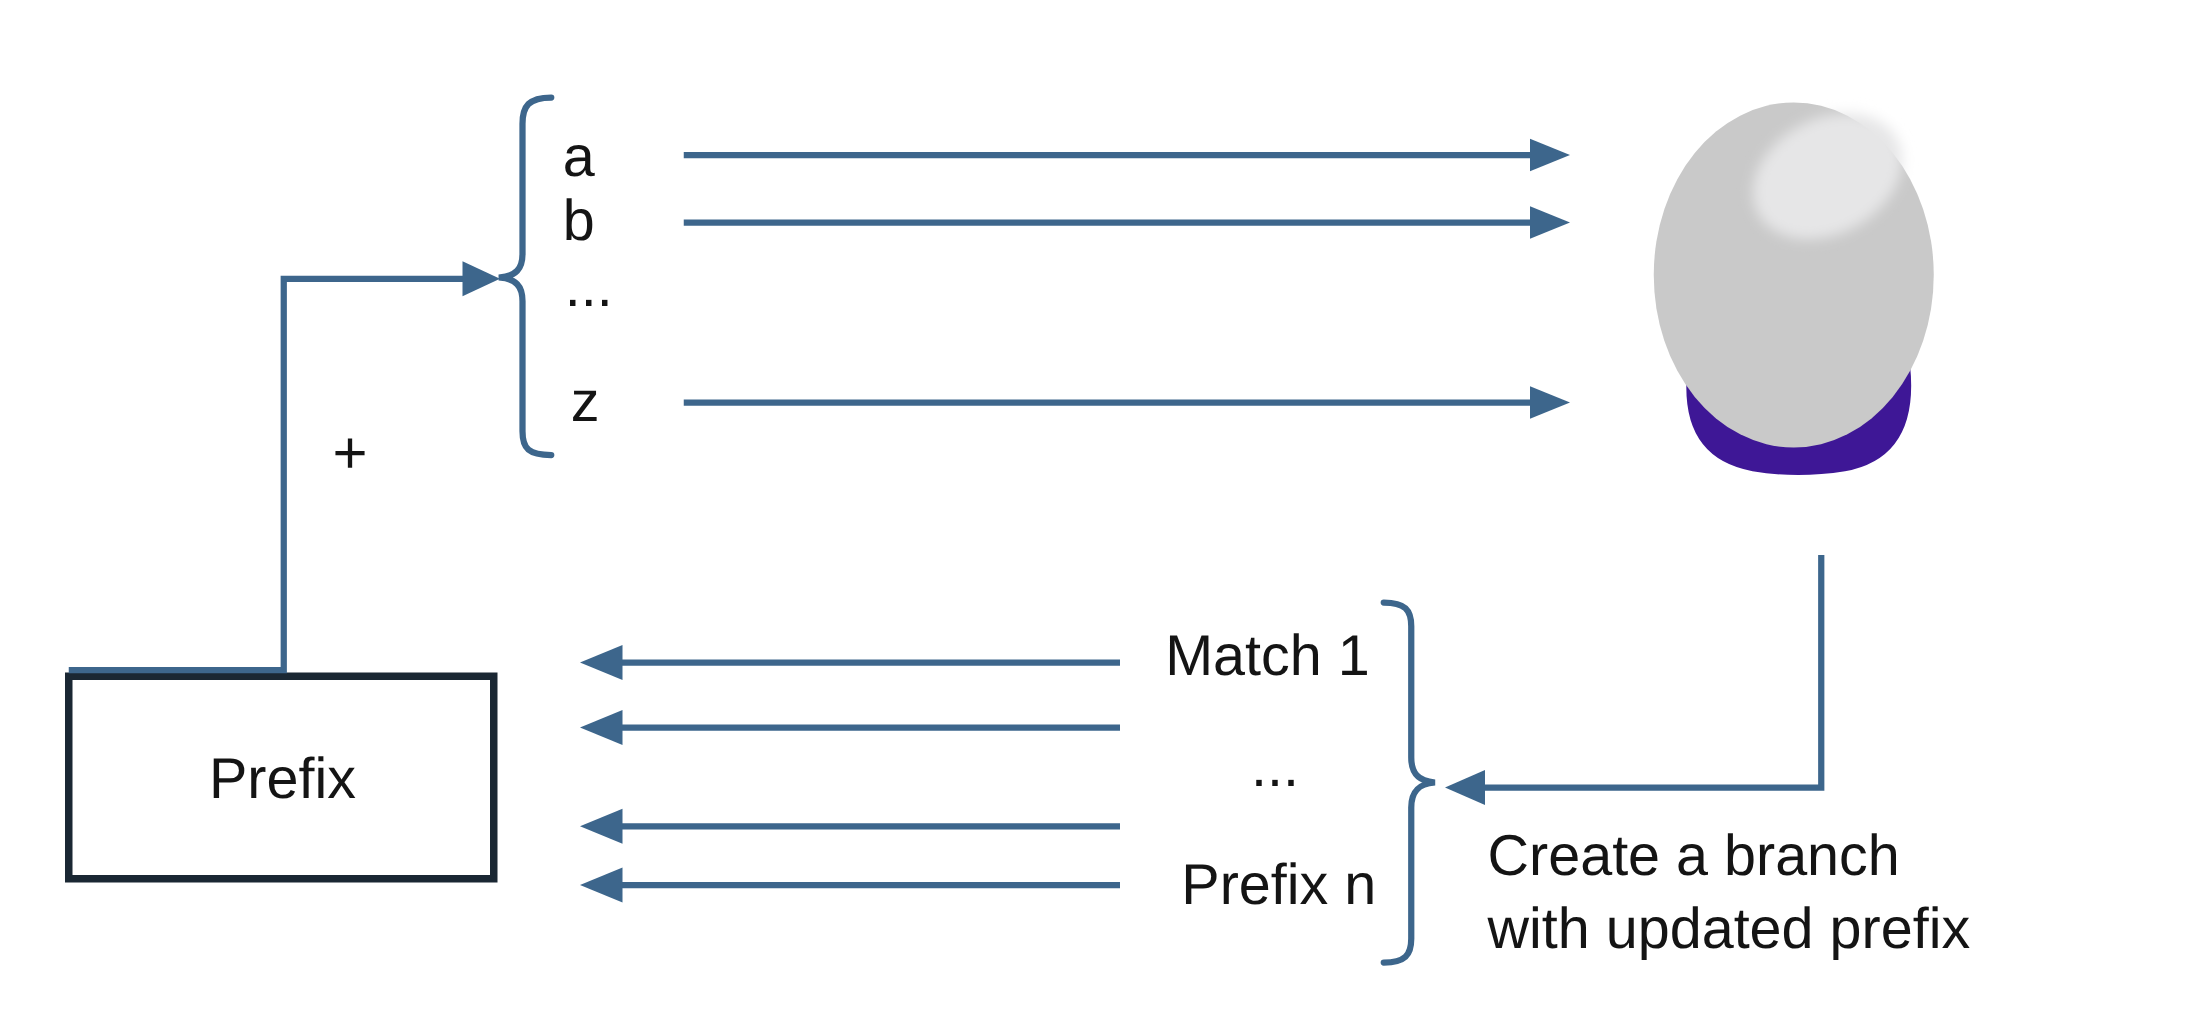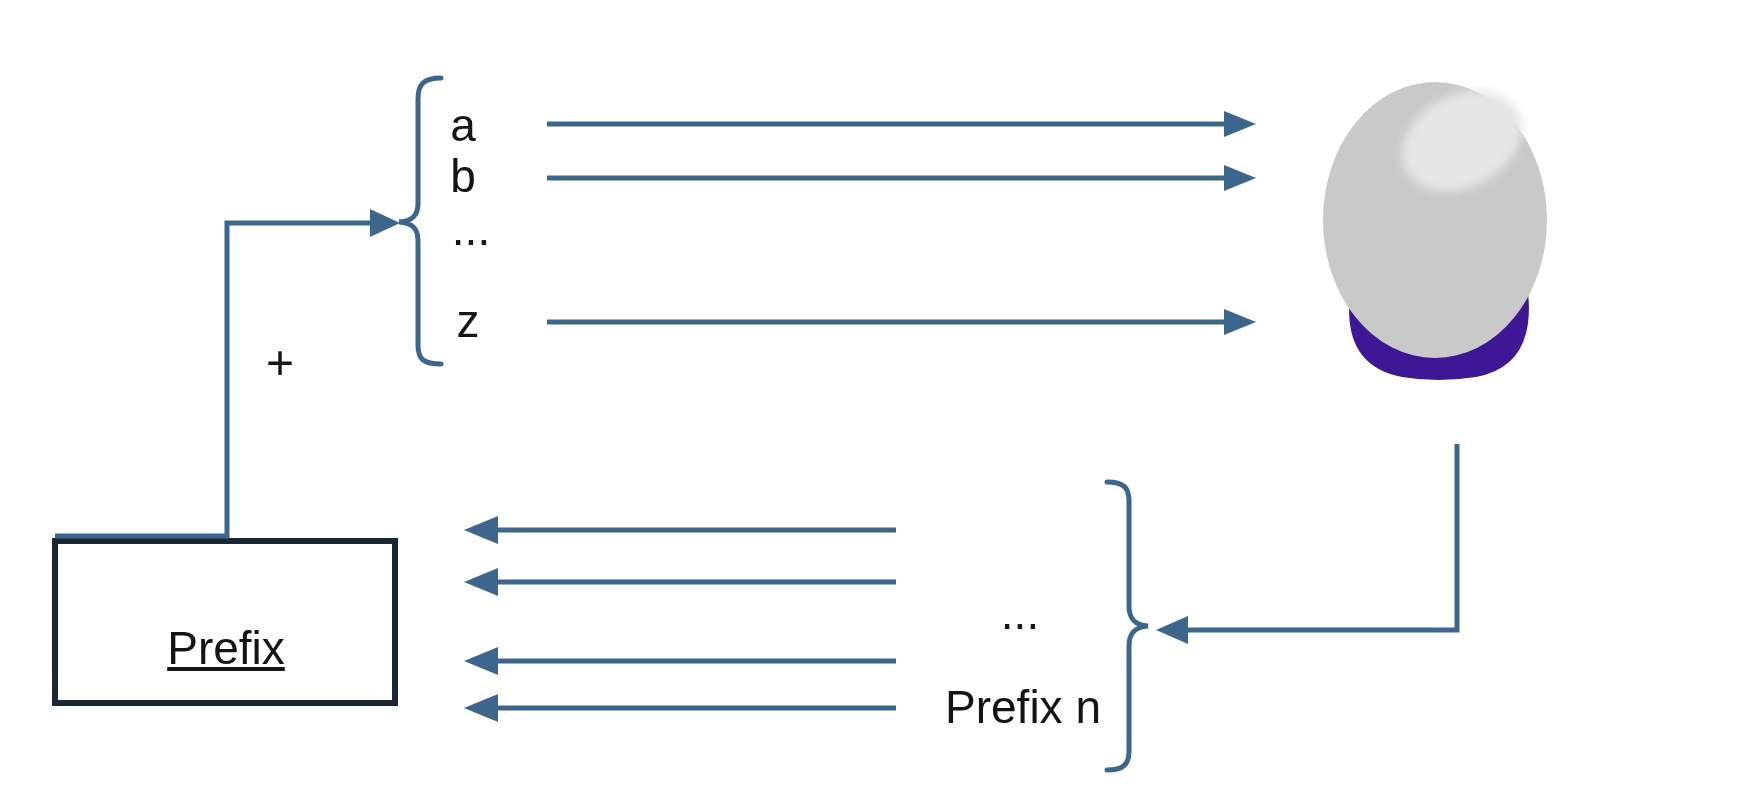--- a/index.html
+++ b/index.html
@@ -77,27 +77,32 @@
     <line x1="497" y1="582" x2="896" y2="582" stroke-width="5" stroke="#3d668c"></line>
     <polygon points="464,582 498,568 498,596" fill="#3d668c"></polygon>
 
     <line x1="497" y1="661" x2="896" y2="661" stroke-width="5" stroke="#3d668c"></line>
     <polygon points="464,661 498,647 498,675" fill="#3d668c"></polygon>
 
     <line x1="497" y1="708" x2="896" y2="708" stroke-width="5" stroke="#3d668c"></line>
     <polygon points="464,708 498,694 498,722" fill="#3d668c"></polygon>
   </svg>
 
-  <div class="label" style="left:226px; top:648px;text-decoration:underline;">Prefix</div>
+  <div class="label" style="left:226px; top:622px;">Prefix</div>
 
   <div class="label plus" style="left:280px; top:363px;">+</div>
 
   <div class="label" style="left:463px; top:125px;">a</div>
   <div class="label" style="left:463px; top:176px;">b</div>
   <div class="label" style="left:471px; top:229px;">...</div>
   <div class="label" style="left:468px; top:321px;">z</div>
 
 
+  <div class="label" style="left:1014px; top:524px;">Match 1</div>
   <div class="label" style="left:1020px; top:613px;">...</div>
   <div class="label" style="left:1023px; top:707px;">Prefix n</div>
 
+  <div class="annotation">
+    <div>Create a branch</div>
+    <div>with updated prefix</div>
+  </div>
 
 </div>
 
 </body></html>

